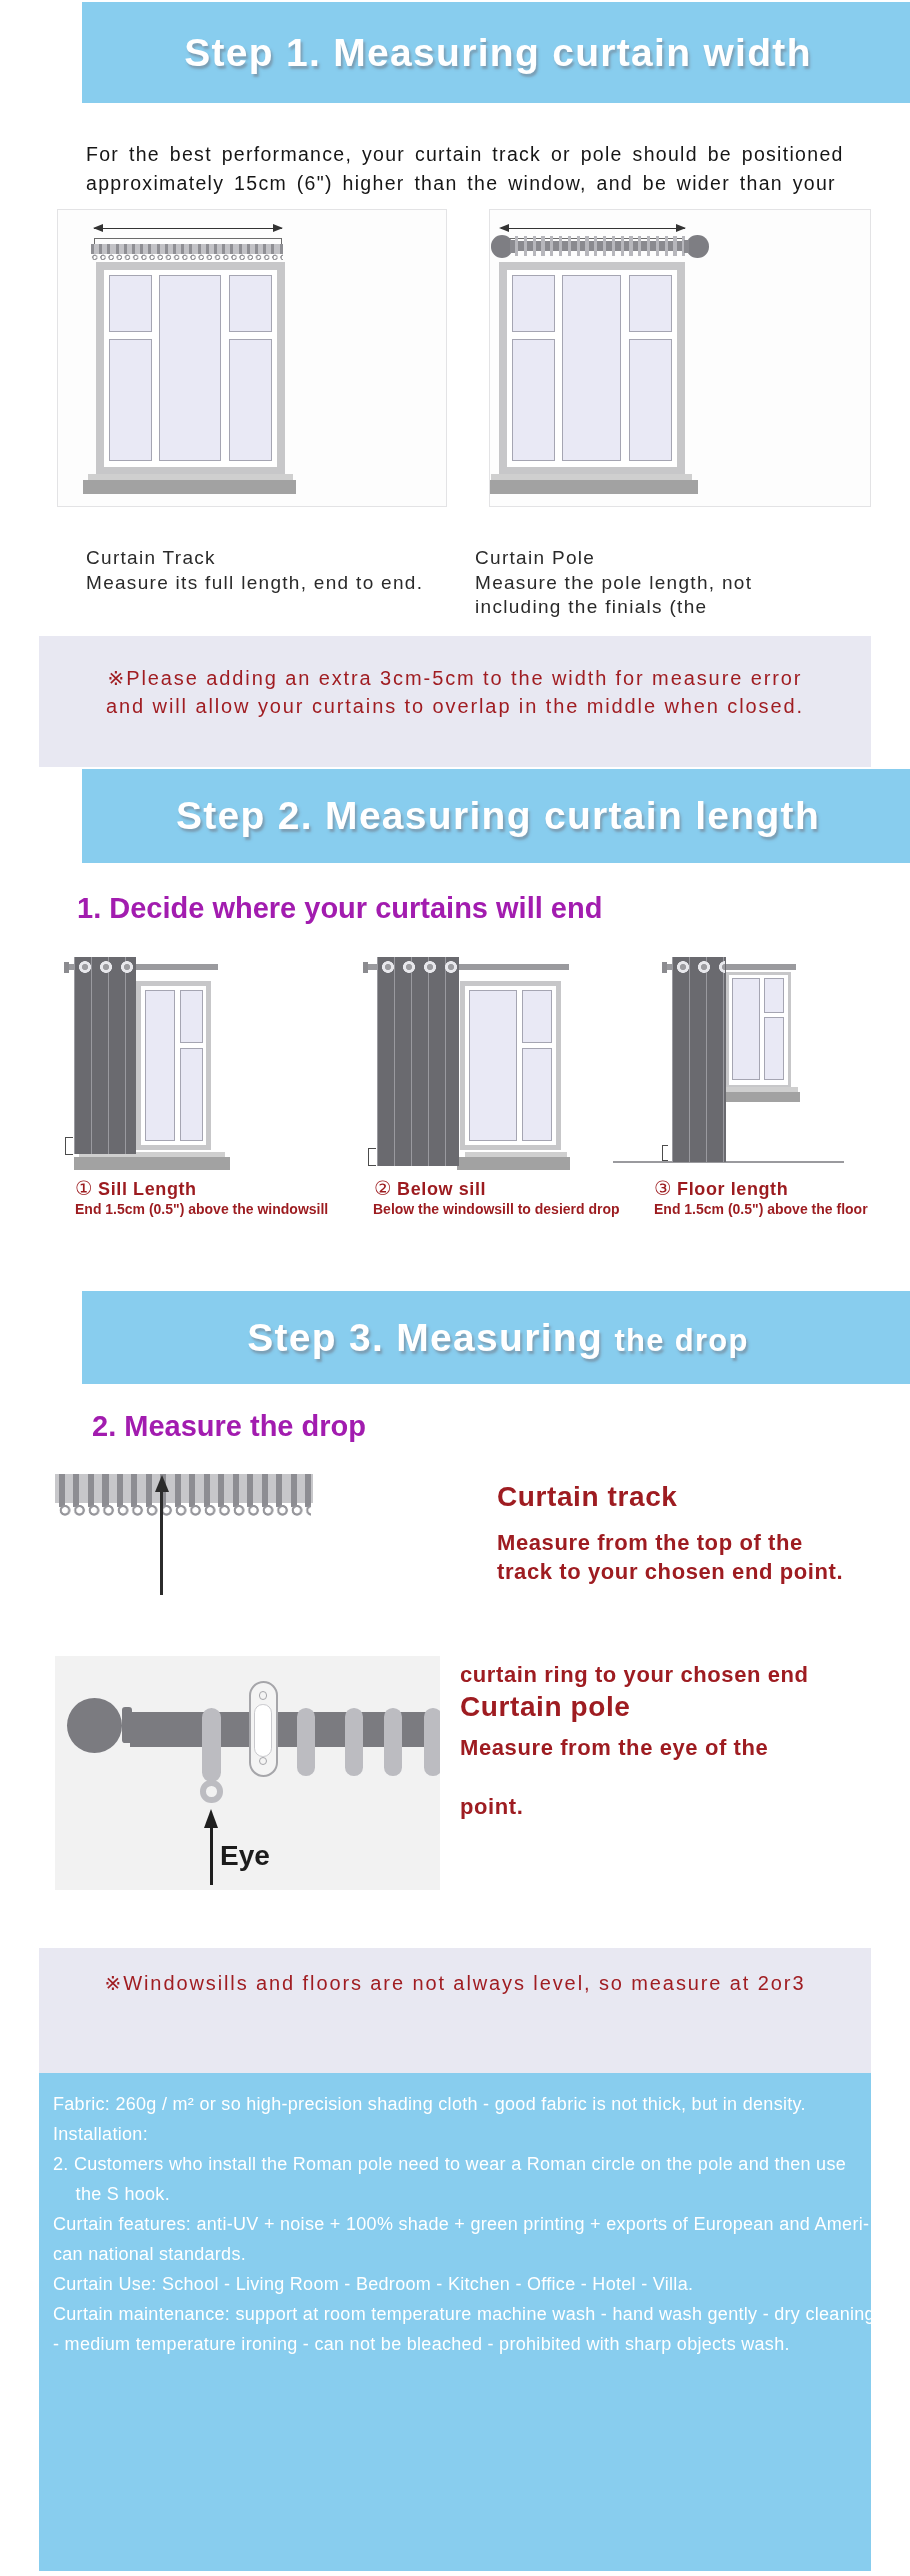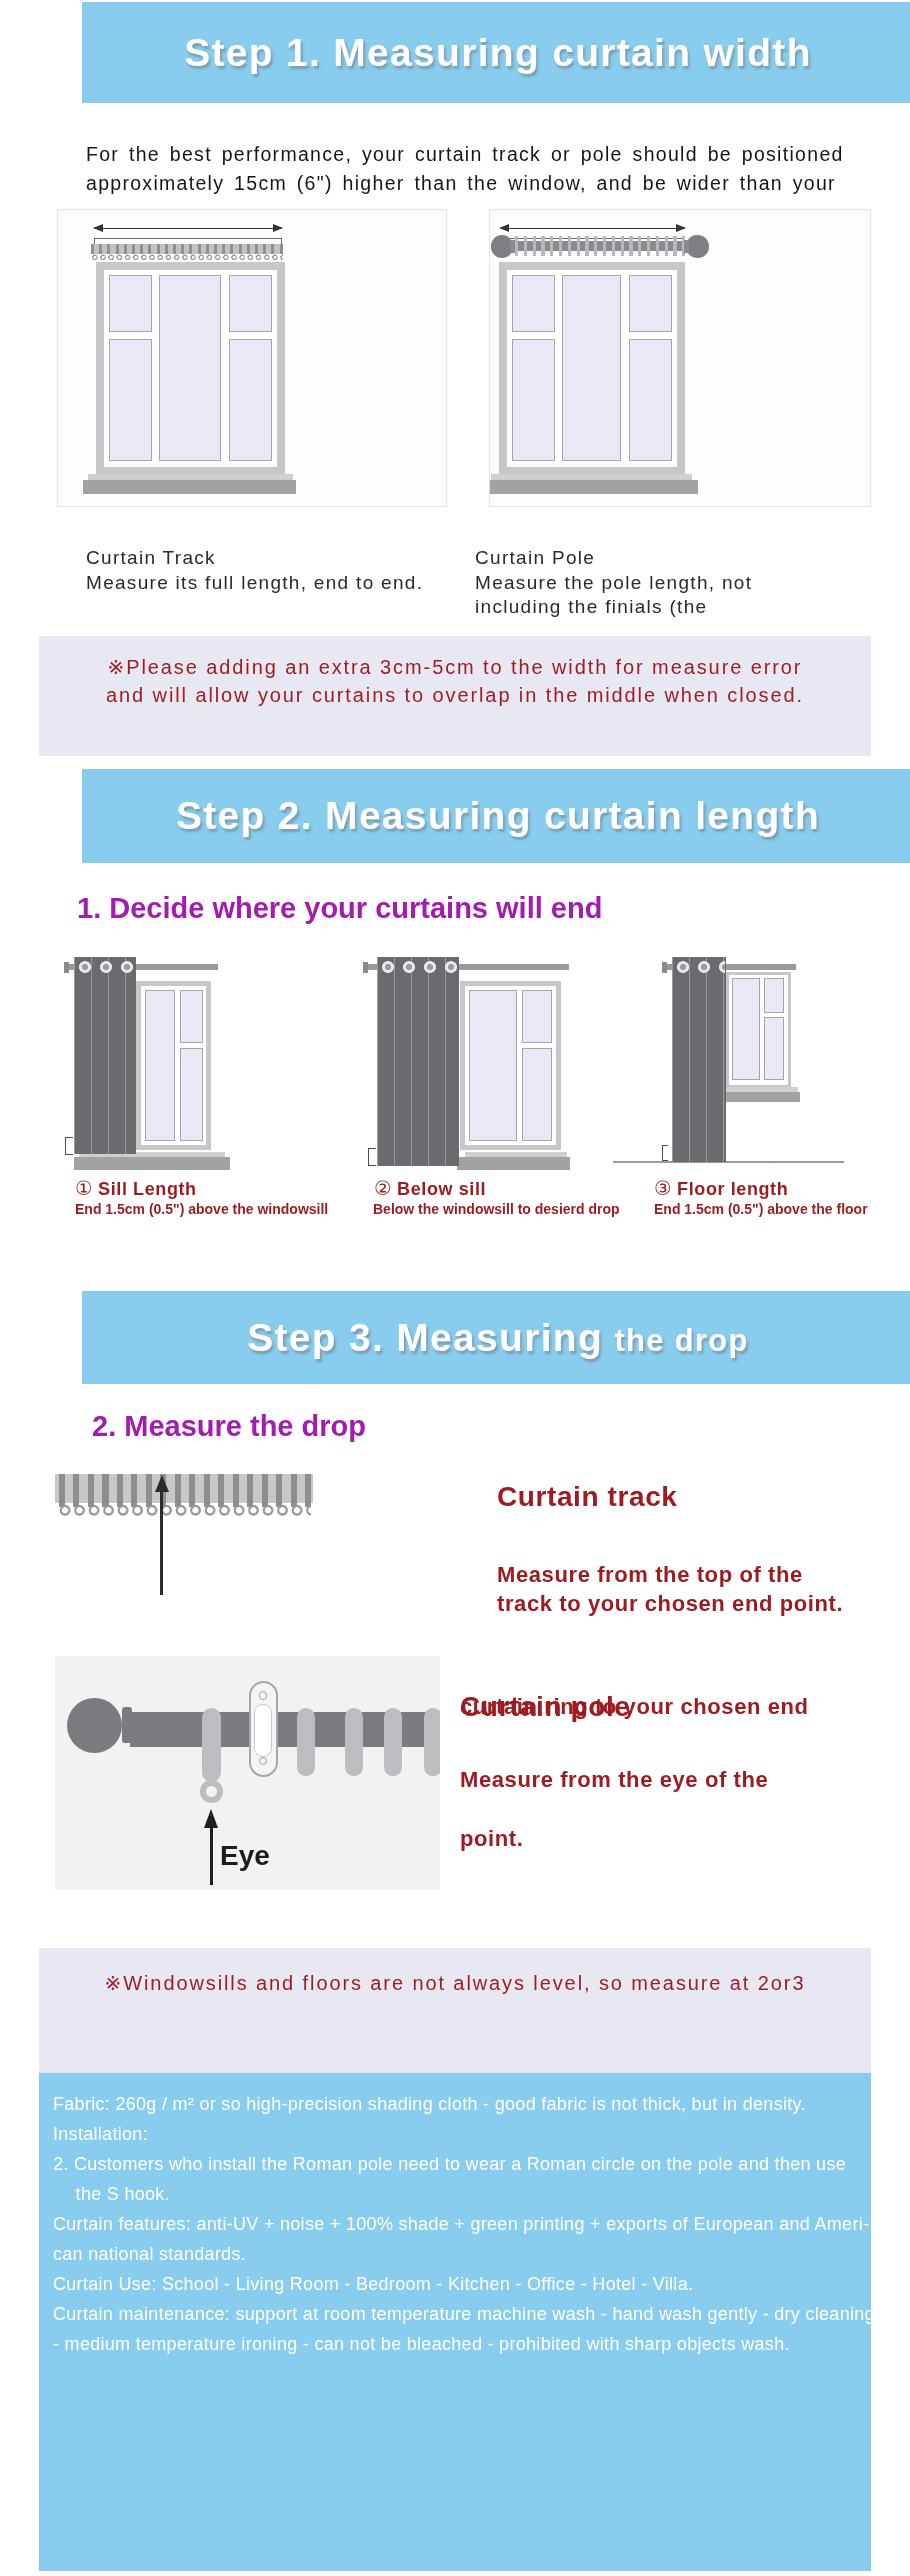--- a/index.html
+++ b/index.html
@@ -12,21 +12,21 @@
   .banner .big{font-size:39px;}
   .banner .small{font-size:31px;margin-left:11.3px;}
   
   .intro{position:absolute;left:86px;top:140px;color:#161616;font-size:19.5px;
          letter-spacing:1.3px;word-spacing:3.1px;line-height:29px;}
   .h-black{position:absolute;margin:0;color:#a21caf;font-weight:bold;font-size:29px;letter-spacing:0px;}
   .cap{position:absolute;color:#2a2a2a;font-size:19px;letter-spacing:1.3px;line-height:24.5px;}
   .note{position:absolute;left:39px;width:832px;background:#e8e8f2;text-align:center;
         color:#a01d22;font-size:20px;letter-spacing:1.9px;line-height:28px;}
   .red-title{position:absolute;margin:0;color:#9e1c21;font-weight:bold;font-size:28px;letter-spacing:0.6px;}
-  .red-line{position:absolute;color:#9e1c21;font-weight:bold;font-size:22px;letter-spacing:0.6px;margin-top:32px;}
+  .red-line{position:absolute;color:#9e1c21;font-weight:bold;font-size:22px;letter-spacing:0.6px;}
   .opt-title{position:absolute;color:#9c1b1f;font-size:18px;font-weight:bold;letter-spacing:0.6px;}
   .opt-title .num{font-weight:normal;font-size:19.5px;margin-right:5px;}
   .opt-desc{position:absolute;color:#9c1b1f;font-size:14px;font-weight:bold;letter-spacing:0px;}
   
   .diag-box{position:absolute;background:#fdfdfd;border:0.6px solid #e3e3e5;box-sizing:border-box;}
   .win{position:absolute;background:#ffffff;border-style:solid;border-color:#c7c7c9;box-sizing:border-box;}
   .pane{position:absolute;background:#e9e9f5;border:1.3px solid #a5a5b2;box-sizing:border-box;}
   .sill{position:absolute;background:#cfcfcf;}
   .ledge{position:absolute;background:#a2a2a2;}
   
@@ -141,21 +141,21 @@
   <div class="cap" style="left:86px;top:546px;">
     <div>Curtain Track</div>
     <div>Measure its full length, end to end.</div>
   </div>
   <div class="cap" style="left:475px;top:546px;">
     <div>Curtain Pole</div>
     <div>Measure the pole length, not</div>
     <div>including the finials (the</div>
   </div>
 
-  <div class="note" style="top:636px;height:103px;padding-top:17px;">
+  <div class="note" style="top:636px;height:103px;padding-top:28px;">
     <div>※Please adding an extra 3cm-5cm to the width for measure error</div>
     <div>and will allow your curtains to overlap in the middle when closed.</div>
   </div>
 
   <div class="banner" style="top:769px;height:94px;line-height:94px;">
     <span class="big">Step 2. Measuring curtain length</span>
   </div>
 
   <h2 class="h-black" style="left:77px;top:892px;">1. Decide where your curtains will end</h2>
 

